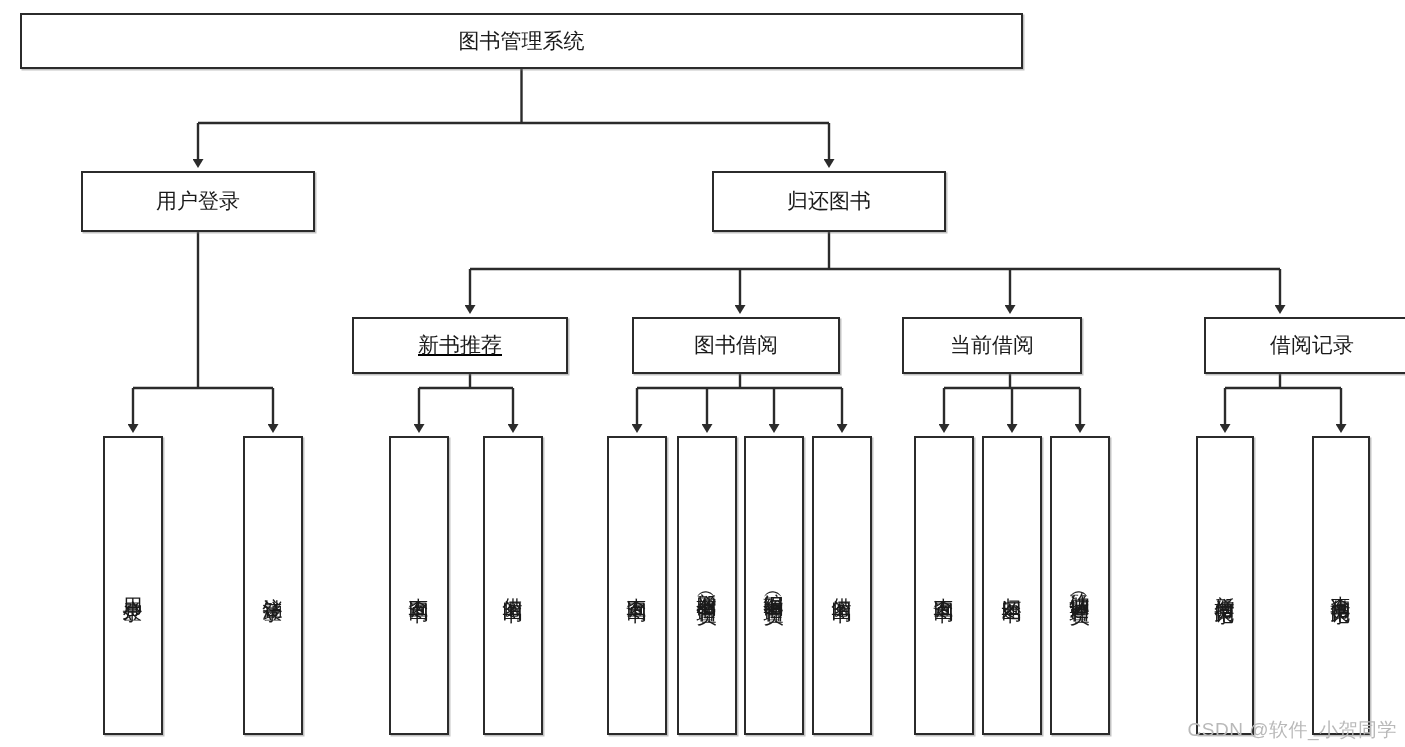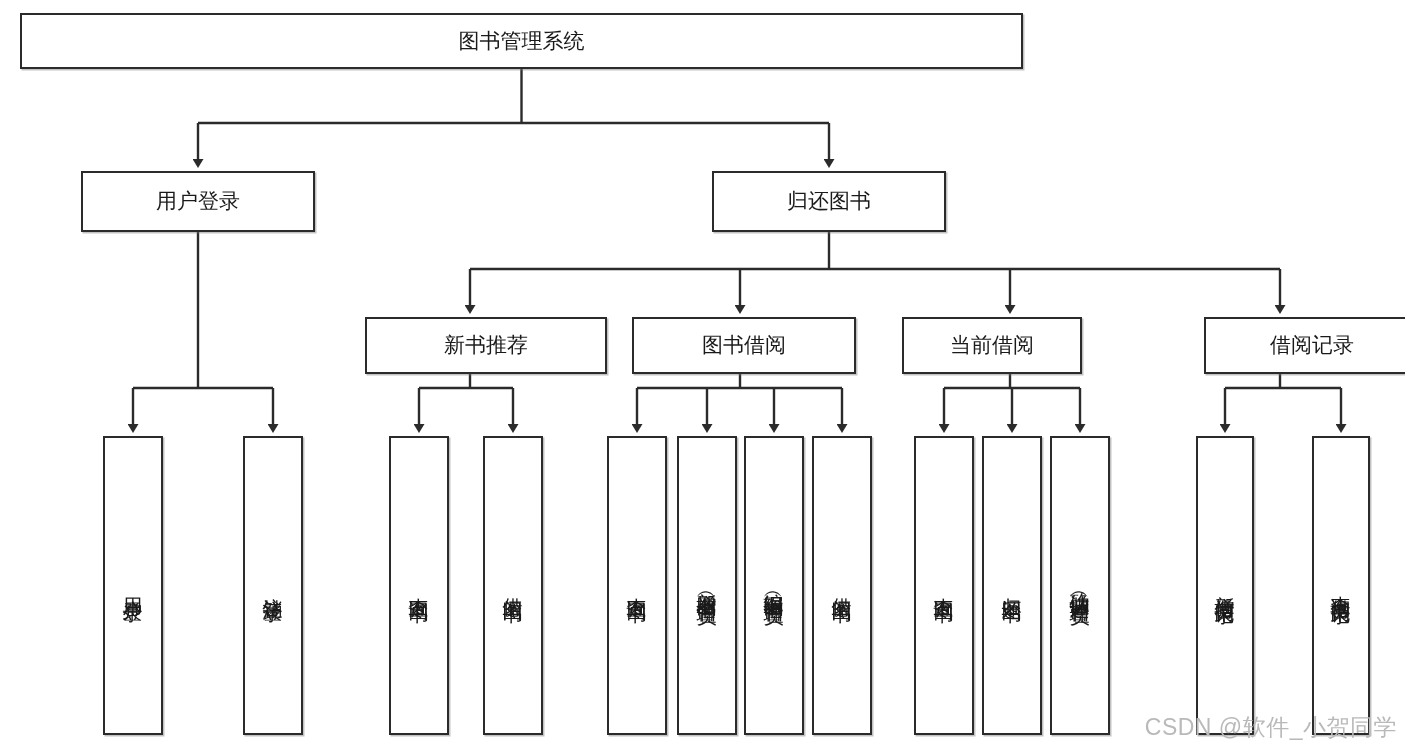--- a/index.html
+++ b/index.html
@@ -48,21 +48,21 @@
     text-orientation: upright;
     font-size: 20px;
     letter-spacing: 2px;
     line-height: 1.0;
     white-space: nowrap;
   }
   #watermark {
     position: absolute;
     right: 8px;
     bottom: 4px;
-    font-size: 23px;
+    font-size: 19px;
     color: #b9b9b9;
     white-space: nowrap;
     letter-spacing: 0.5px;
   }
 </style>
 </head>
 <body>
 
 <div id="canvas">
   <svg class="edges" viewBox="0 0 1405 747" preserveAspectRatio="none">
@@ -111,24 +111,24 @@
   <div id="node-layer">
       <div class="node horizontal" style="left: 20px; top: 13px; width: 1003px; height: 56px;">
         <span class="label">图书管理系统</span>
       </div>
       <div class="node horizontal" style="left: 81px; top: 171px; width: 234px; height: 61px;">
         <span class="label">用户登录</span>
       </div>
       <div class="node horizontal" style="left: 712px; top: 171px; width: 234px; height: 61px;">
         <span class="label">归还图书</span>
       </div>
-      <div class="node horizontal" style="left: 365px; top: 317px; width: 242px; height: 57px;">
+      <div class="node horizontal" style="left: 352px; top: 317px; width: 216px; height: 57px; text-decoration: underline;">
         <span class="label">新书推荐</span>
       </div>
-      <div class="node horizontal" style="left: 632px; top: 317px; width: 224px; height: 57px; font-family: Liberation Serif, serif;">
+      <div class="node horizontal" style="left: 632px; top: 317px; width: 208px; height: 57px; font-family: Liberation Serif, serif;">
         <span class="label">图书借阅</span>
       </div>
       <div class="node horizontal" style="left: 902px; top: 317px; width: 180px; height: 57px;">
         <span class="label">当前借阅</span>
       </div>
       <div class="node horizontal" style="left: 1204px; top: 317px; width: 216px; height: 57px;">
         <span class="label">借阅记录</span>
       </div>
       <div class="node vertical" style="left: 103px; top: 436px; width: 60px; height: 299px;">
         <span class="label">用户登录</span>

